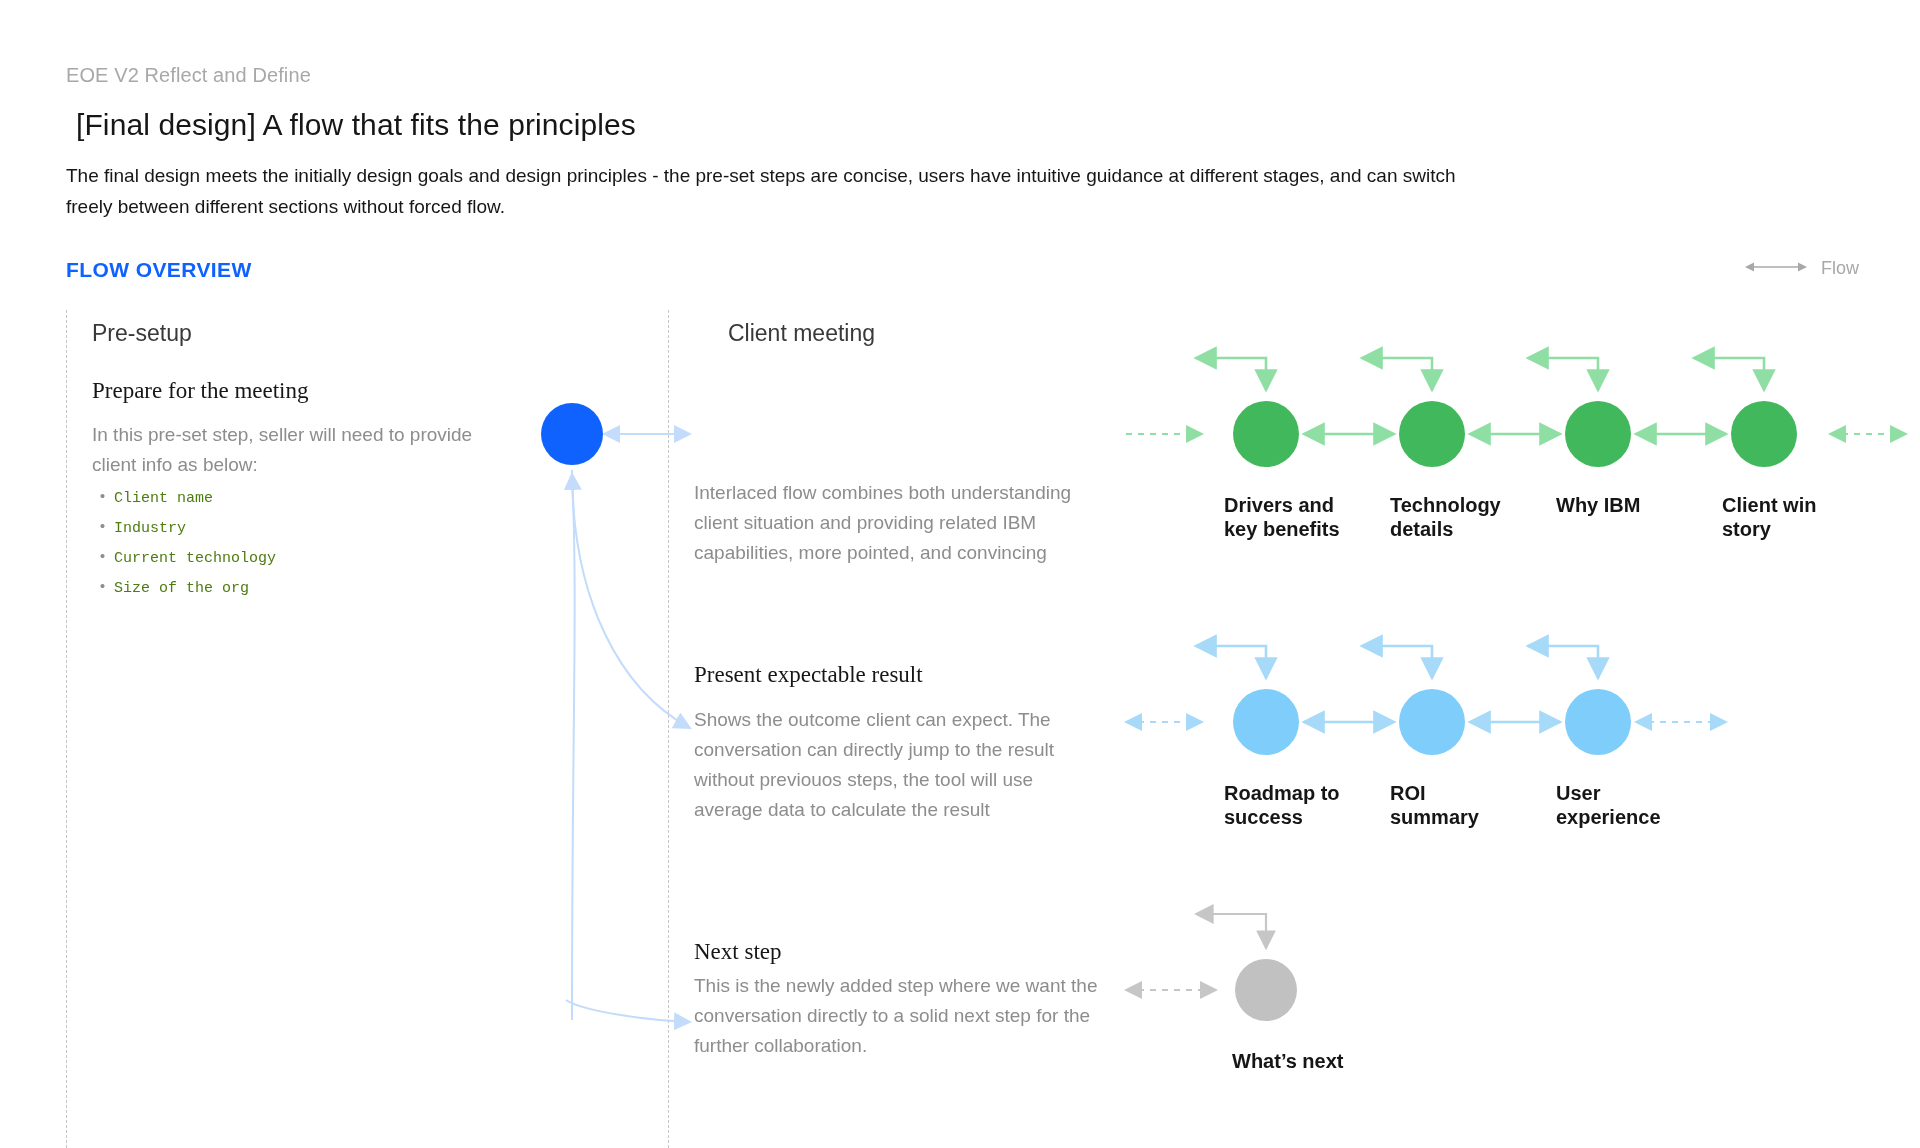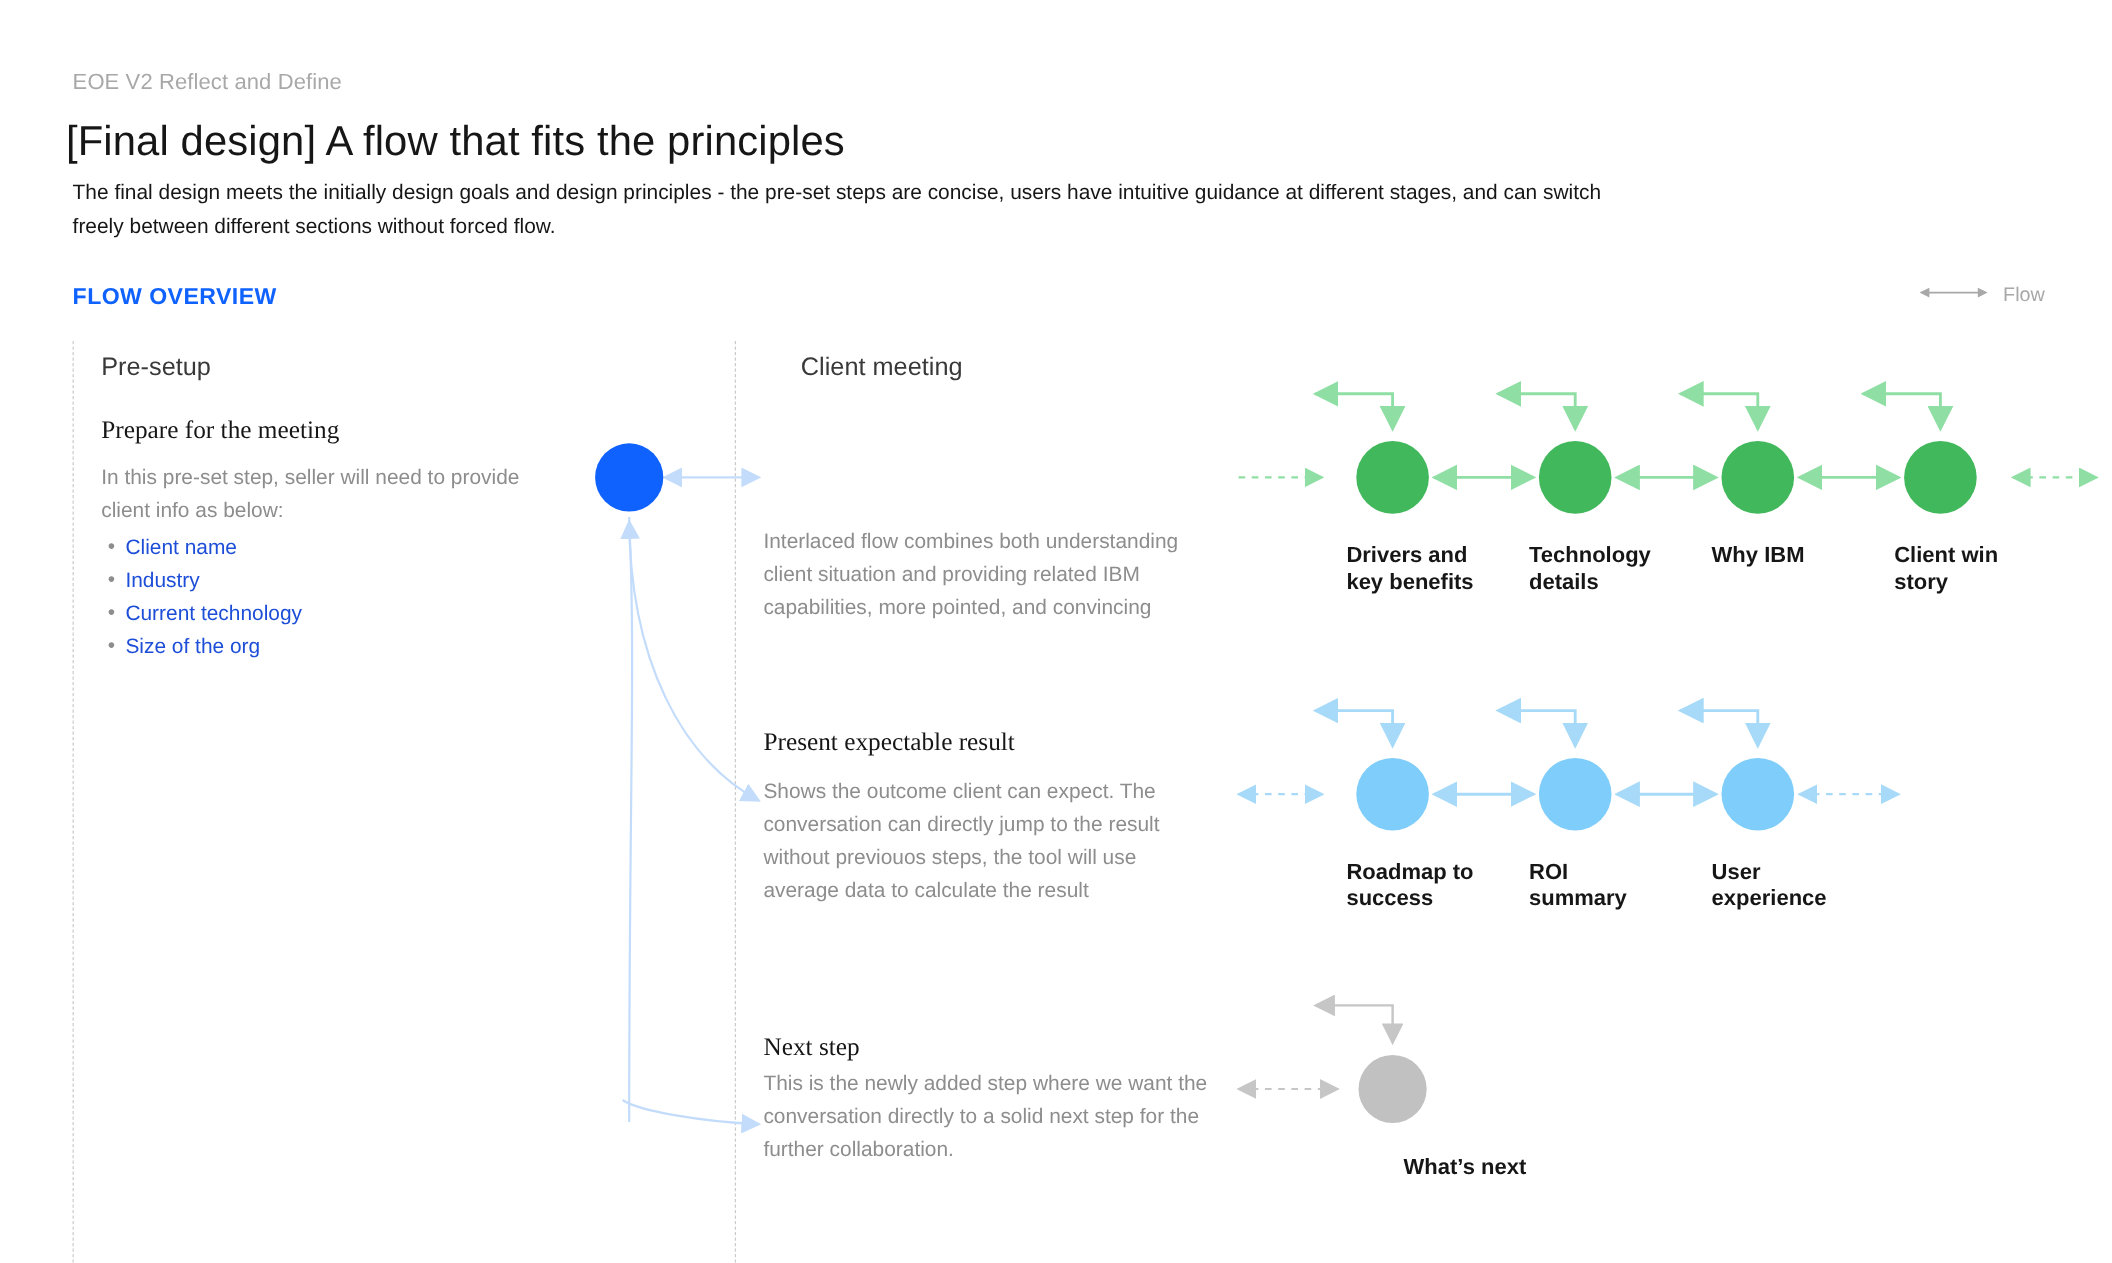--- a/index.html
+++ b/index.html
@@ -10,22 +10,22 @@
     overflow: hidden;
   }
   #page { position: relative; width: 1920px; height: 1148px; }
 
   
   .eyebrow {
     position: absolute; left: 66px; top: 64px;
     font-size: 20px; color: #a8a8a8; letter-spacing: .1px;
   }
   .page-title {
-    position: absolute; left: 60px; top: 108px;
-    font-size: 38px; color: #161616; font-weight: 400; letter-spacing: .1px;
+    position: absolute; left: 76px; top: 108px;
+    font-size: 30px; color: #161616; font-weight: 400; letter-spacing: .1px;
   }
   .page-desc {
     position: absolute; left: 66px; top: 160px; width: 1400px;
     font-size: 19px; line-height: 31px; color: #161616;
   }
   .section-title {
     position: absolute; left: 66px; top: 258px;
     font-size: 21px; font-weight: 700; color: #0f62fe; letter-spacing: .4px;
   }
 
@@ -49,21 +49,21 @@
   .col-head.c2 { left: 694px; top: 320px; margin-left: 34px; }
 
   .serif-head {
     position: absolute; font-family: "Liberation Serif", serif;
     font-size: 23px; color: #161616; font-weight: 400; line-height: 30px;
   }
   .body-text {
     position: absolute; font-size: 19px; line-height: 30px; color: #8d8d8d;
   }
   .bullets {
-    position: absolute; list-style: none; font-size: 19px; line-height: 30px; color: #1d4ed8;
+    position: absolute; list-style: none; font-size: 15px; line-height: 30px; color: #4d7c0f; font-family: Liberation Mono, monospace;
   }
   .bullets li { position: relative; padding-left: 22px; }
   .bullets li::before {
     content: "•"; position: absolute; left: 6px; top: -1px; color: #8d8d8d;
   }
 
   
   #flow-svg { position: absolute; left: 0; top: 0; width: 1920px; height: 1148px; pointer-events: none; }
 
   .node-label {
@@ -199,15 +199,15 @@
   <div class="node-label" style="left:1722px; top:493px;">Client win
 story</div>
 
   <div class="node-label" style="left:1224px; top:781px;">Roadmap to
 success</div>
   <div class="node-label" style="left:1390px; top:781px;">ROI
 summary</div>
   <div class="node-label" style="left:1556px; top:781px;">User
 experience</div>
 
-  <div class="node-label" style="left:1276px; top:1049px;">What’s next</div>
+  <div class="node-label" style="left:1232px; top:1049px;">What’s next</div>
 
 </div>
 
 </body></html>

